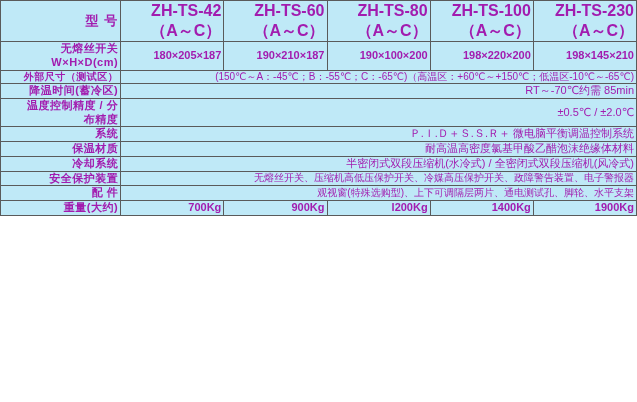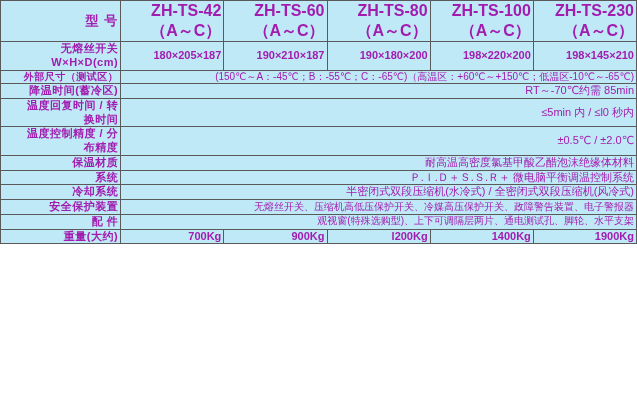--- a/index.html
+++ b/index.html
@@ -73,60 +73,53 @@
     </tr>
 
 
     <tr>
       <td class="rowlabel two-line">
         <span>无熔丝开关</span>
         <span>W×H×D(cm)</span>
       </td>
       <td class="val-b">180×205×187</td>
       <td class="val-b">190×210×187</td>
-      <td class="val-b">190×180×200</td>
+      <td class="val-b">190×100×200</td>
       <td class="val-b">198×220×200</td>
       <td class="val-b">198×145×210</td>
     </tr>
 
     <tr>
       <td class="rowlabel small">外部尺寸（测试区）</td>
       <td class="span-txt small" colspan="5">(150℃～A：-45℃；B：-55℃；C：-65℃)（高温区：+60℃～+150℃；低温区-10℃～-65℃)</td>
     </tr>
 
 
     <tr>
       <td class="rowlabel">降温时间(蓄冷区)</td>
       <td class="span-txt" colspan="5">RT～-70℃约需 85min</td>
     </tr>
 
-    <tr>
-      <td class="rowlabel two-line">
-        <span>温度回复时间 / 转</span>
-        <span>换时间</span>
-      </td>
-      <td class="span-txt" colspan="5">≤5min 内 / ≤l0 秒内</td>
-    </tr>
 
     <tr>
       <td class="rowlabel two-line">
         <span>温度控制精度 / 分</span>
         <span>布精度</span>
       </td>
       <td class="span-txt" colspan="5">±0.5℃ / ±2.0℃</td>
     </tr>
 
     <tr>
-      <td class="rowlabel">保温材质</td>
-      <td class="span-txt" colspan="5">耐高温高密度氯基甲酸乙醋泡沫绝缘体材料</td>
+      <td class="rowlabel">系统</td>
+      <td class="span-txt" colspan="5">Ｐ.Ｉ.Ｄ＋Ｓ.Ｓ.Ｒ＋ 微电脑平衡调温控制系统</td>
     </tr>
 
     <tr>
-      <td class="rowlabel">系统</td>
-      <td class="span-txt" colspan="5">Ｐ.Ｉ.Ｄ＋Ｓ.Ｓ.Ｒ＋ 微电脑平衡调温控制系统</td>
+      <td class="rowlabel">保温材质</td>
+      <td class="span-txt" colspan="5">耐高温高密度氯基甲酸乙醋泡沫绝缘体材料</td>
     </tr>
 
     <tr>
       <td class="rowlabel">冷却系统</td>
       <td class="span-txt" colspan="5">半密闭式双段压缩机(水冷式) / 全密闭式双段压缩机(风冷式)</td>
     </tr>
 
     <tr>
       <td class="rowlabel">安全保护装置</td>
       <td class="span-txt small" colspan="5">无熔丝开关、压缩机高低压保护开关、冷媒高压保护开关、政障警告装置、电子警报器</td>

